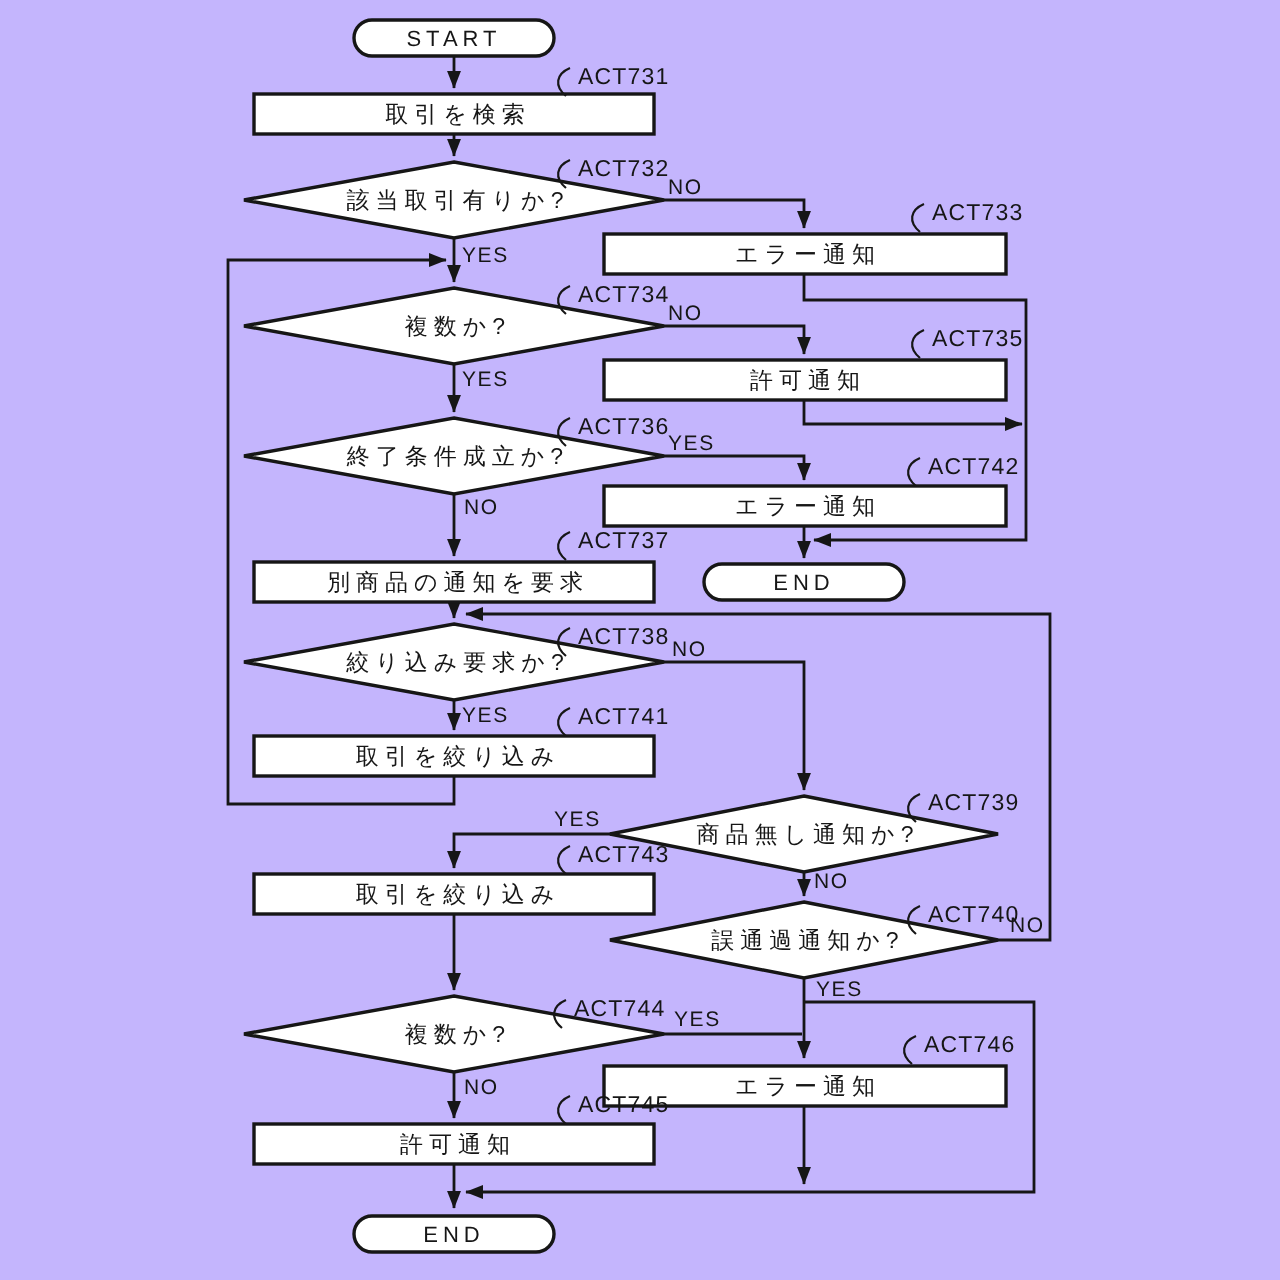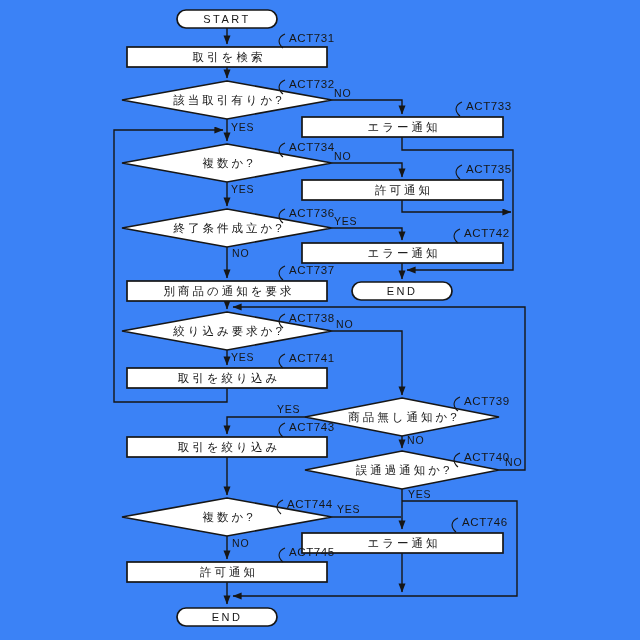--- a/index.html
+++ b/index.html
@@ -1,16 +1,16 @@
 <!DOCTYPE html>
 <html><head>
 <meta charset="utf-8">
 <style>
   html, body { margin: 0; padding: 0; background: #ffffff; }
-  .stage { width: 640px; height: 640px; position: relative; background: #3b82f6; }
+  .stage { width: 640px; height: 640px; position: relative; background: #c4b5fd; }
   svg { display: block; }
   text {
     font-family: "Liberation Sans", "DejaVu Sans", sans-serif;
     fill: #161616;
   }
   .node-text   { font-size: 11.5px; letter-spacing: 3px; text-anchor: middle; }
   .term-text   { font-size: 11px;   letter-spacing: 2.5px; text-anchor: middle; }
   .act-label   { font-size: 11.5px; letter-spacing: 0.6px; }
   .edge-label  { font-size: 10.5px; letter-spacing: 0.8px; }
   .shape  { fill: #ffffff; stroke: #161616; stroke-width: 1.7px; }

